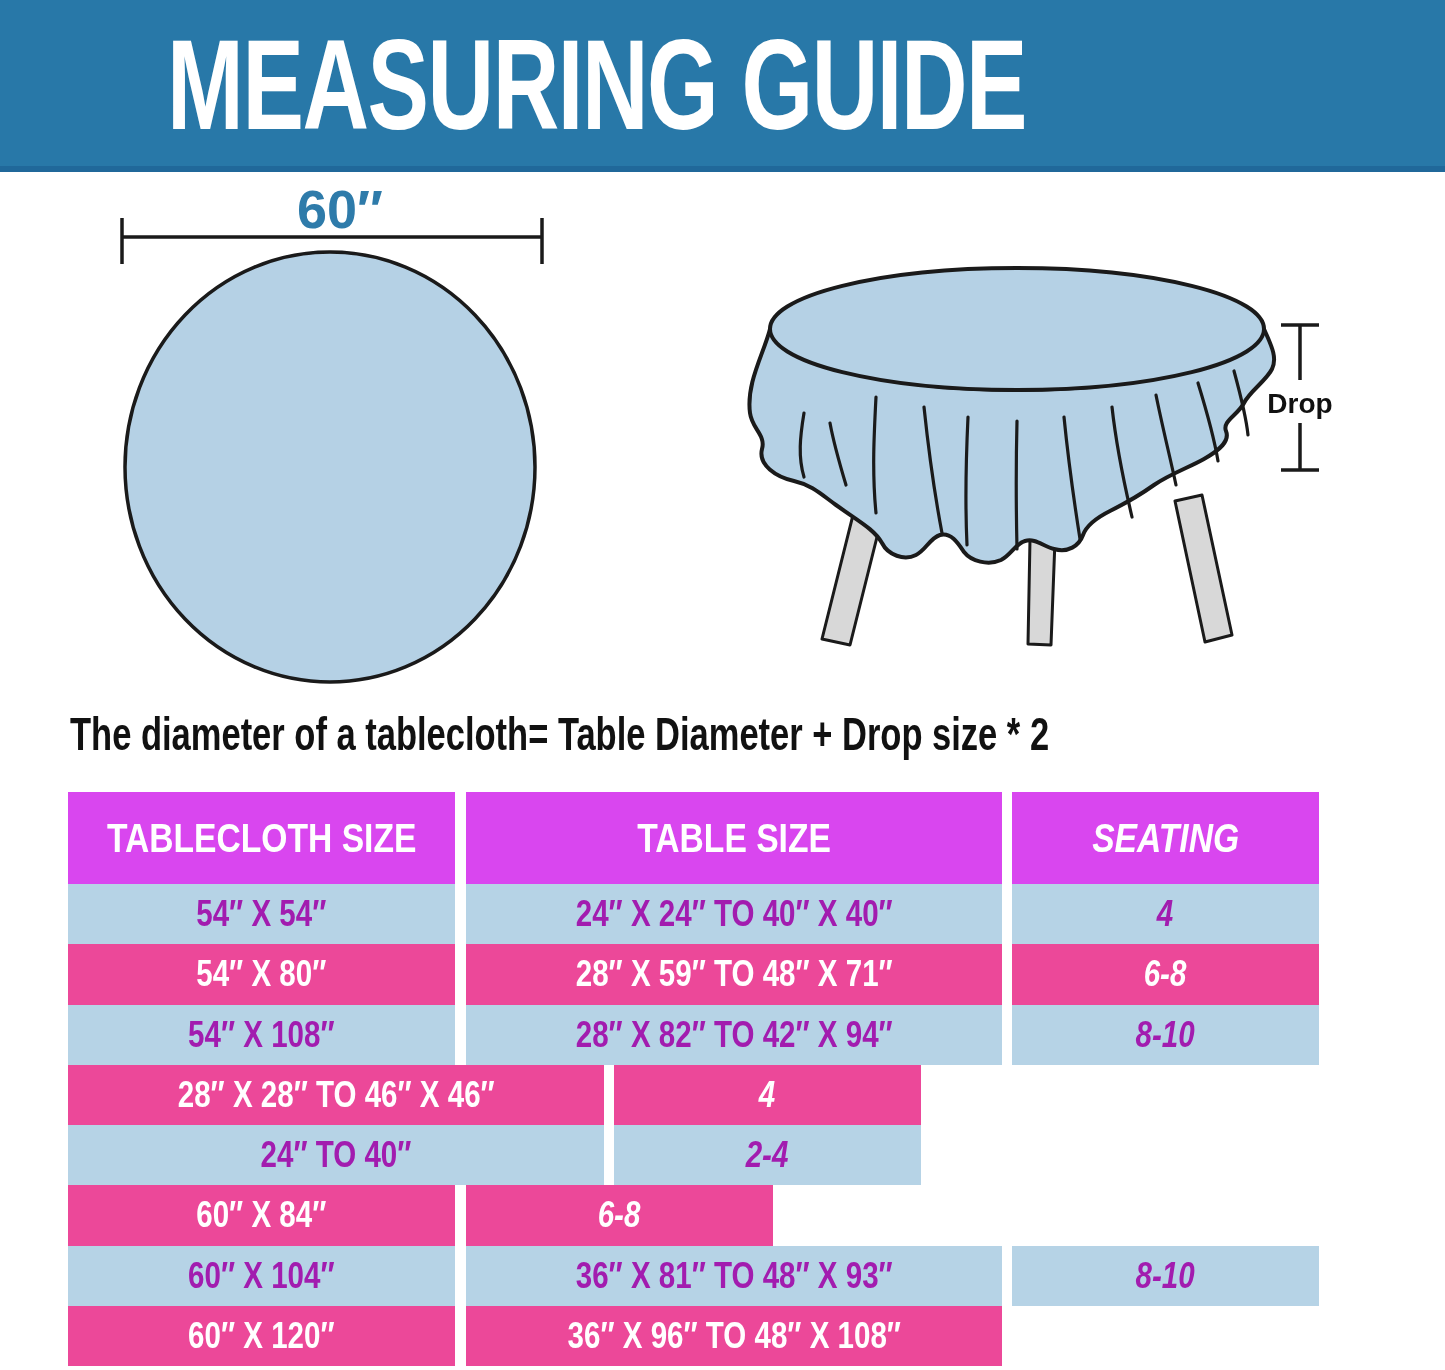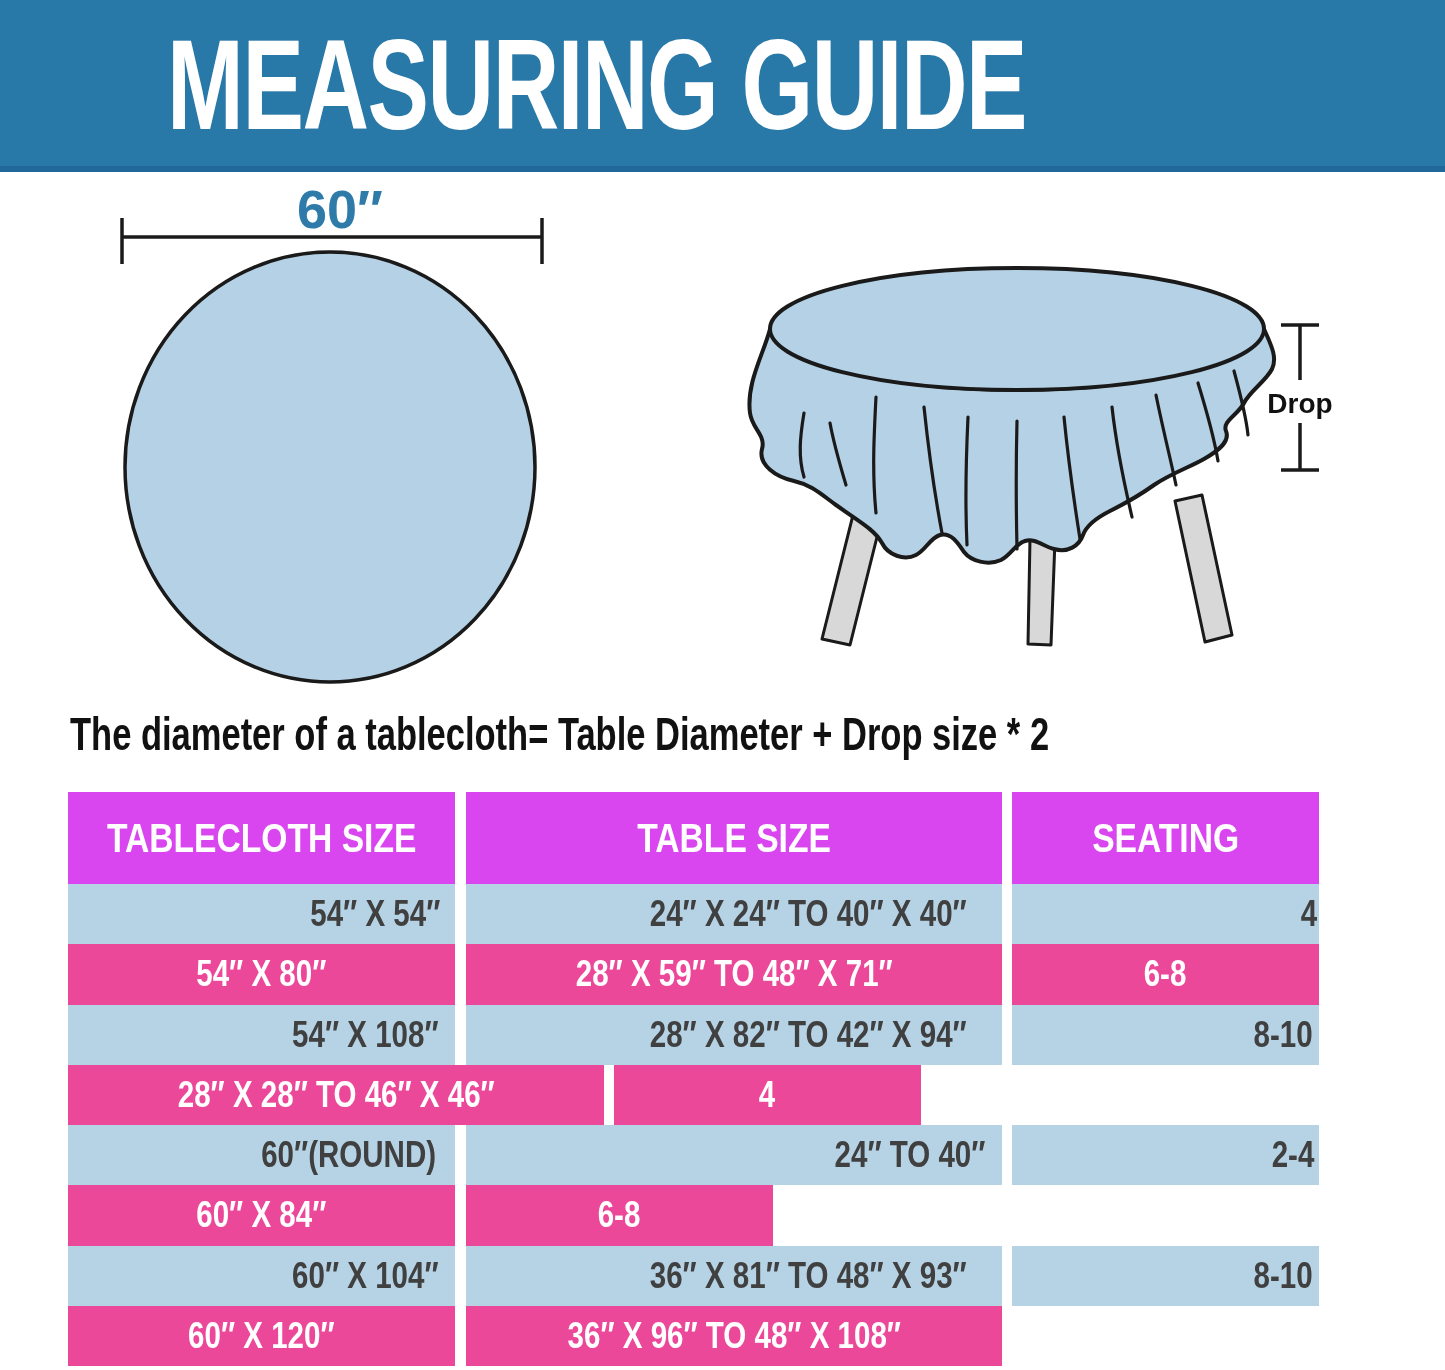--- a/index.html
+++ b/index.html
@@ -43,23 +43,23 @@
   }
   .t-row { display:flex; width:100%; }
   .t-row.header { height:92px; flex:none; }
   .t-row.data { flex:1; }
   .cell {
     display:flex; align-items:center; justify-content:center;
     overflow:hidden;
   }
   .cell.c1 { width:387px; margin-right:11px; }
   .cell.c2 { width:536px; margin-right:10px; }
-  .cell.c3 { width:307px; }
+  .cell.c3 { width:307px;font-style:italic; }
   .t-row.header .cell { background:#d946ef; color:#ffffff; font-size:41px; font-weight:bold; }
-  .t-row.light .cell  { background:#B6D3E6; color:#404040;justify-content:flex-end; }
+  .t-row.light .cell  { background:#B6D3E6; color:#a21caf; }
   .t-row.dark .cell   { background:#ec4899; color:#ffffff; }
   .t-row.data .cell   { font-size:36px; font-weight:bold; }
   .cond { display:inline-block; transform:scaleX(0.82); transform-origin:center; white-space:nowrap; }
 </style>
 </head>
 <body>
 
 <div id="stage">
 
   <div class="banner">
@@ -177,23 +177,20 @@
             <span class="cond">8-10</span>
           </div>
         </div><div class="t-row data dark">
           <div class="cell c2">
             <span class="cond">28″ X 28″ TO 46″ X 46″</span>
           </div>
           <div class="cell c3">
             <span class="cond">4</span>
           </div>
         </div><div class="t-row data light">
-          <div class="cell c1">
-            <span class="cond">60″(ROUND)</span>
-          </div>
           <div class="cell c2">
             <span class="cond">24″ TO 40″</span>
           </div>
           <div class="cell c3">
             <span class="cond">2-4</span>
           </div>
         </div><div class="t-row data dark">
           <div class="cell c1">
             <span class="cond">60″ X 84″</span>
           </div>

